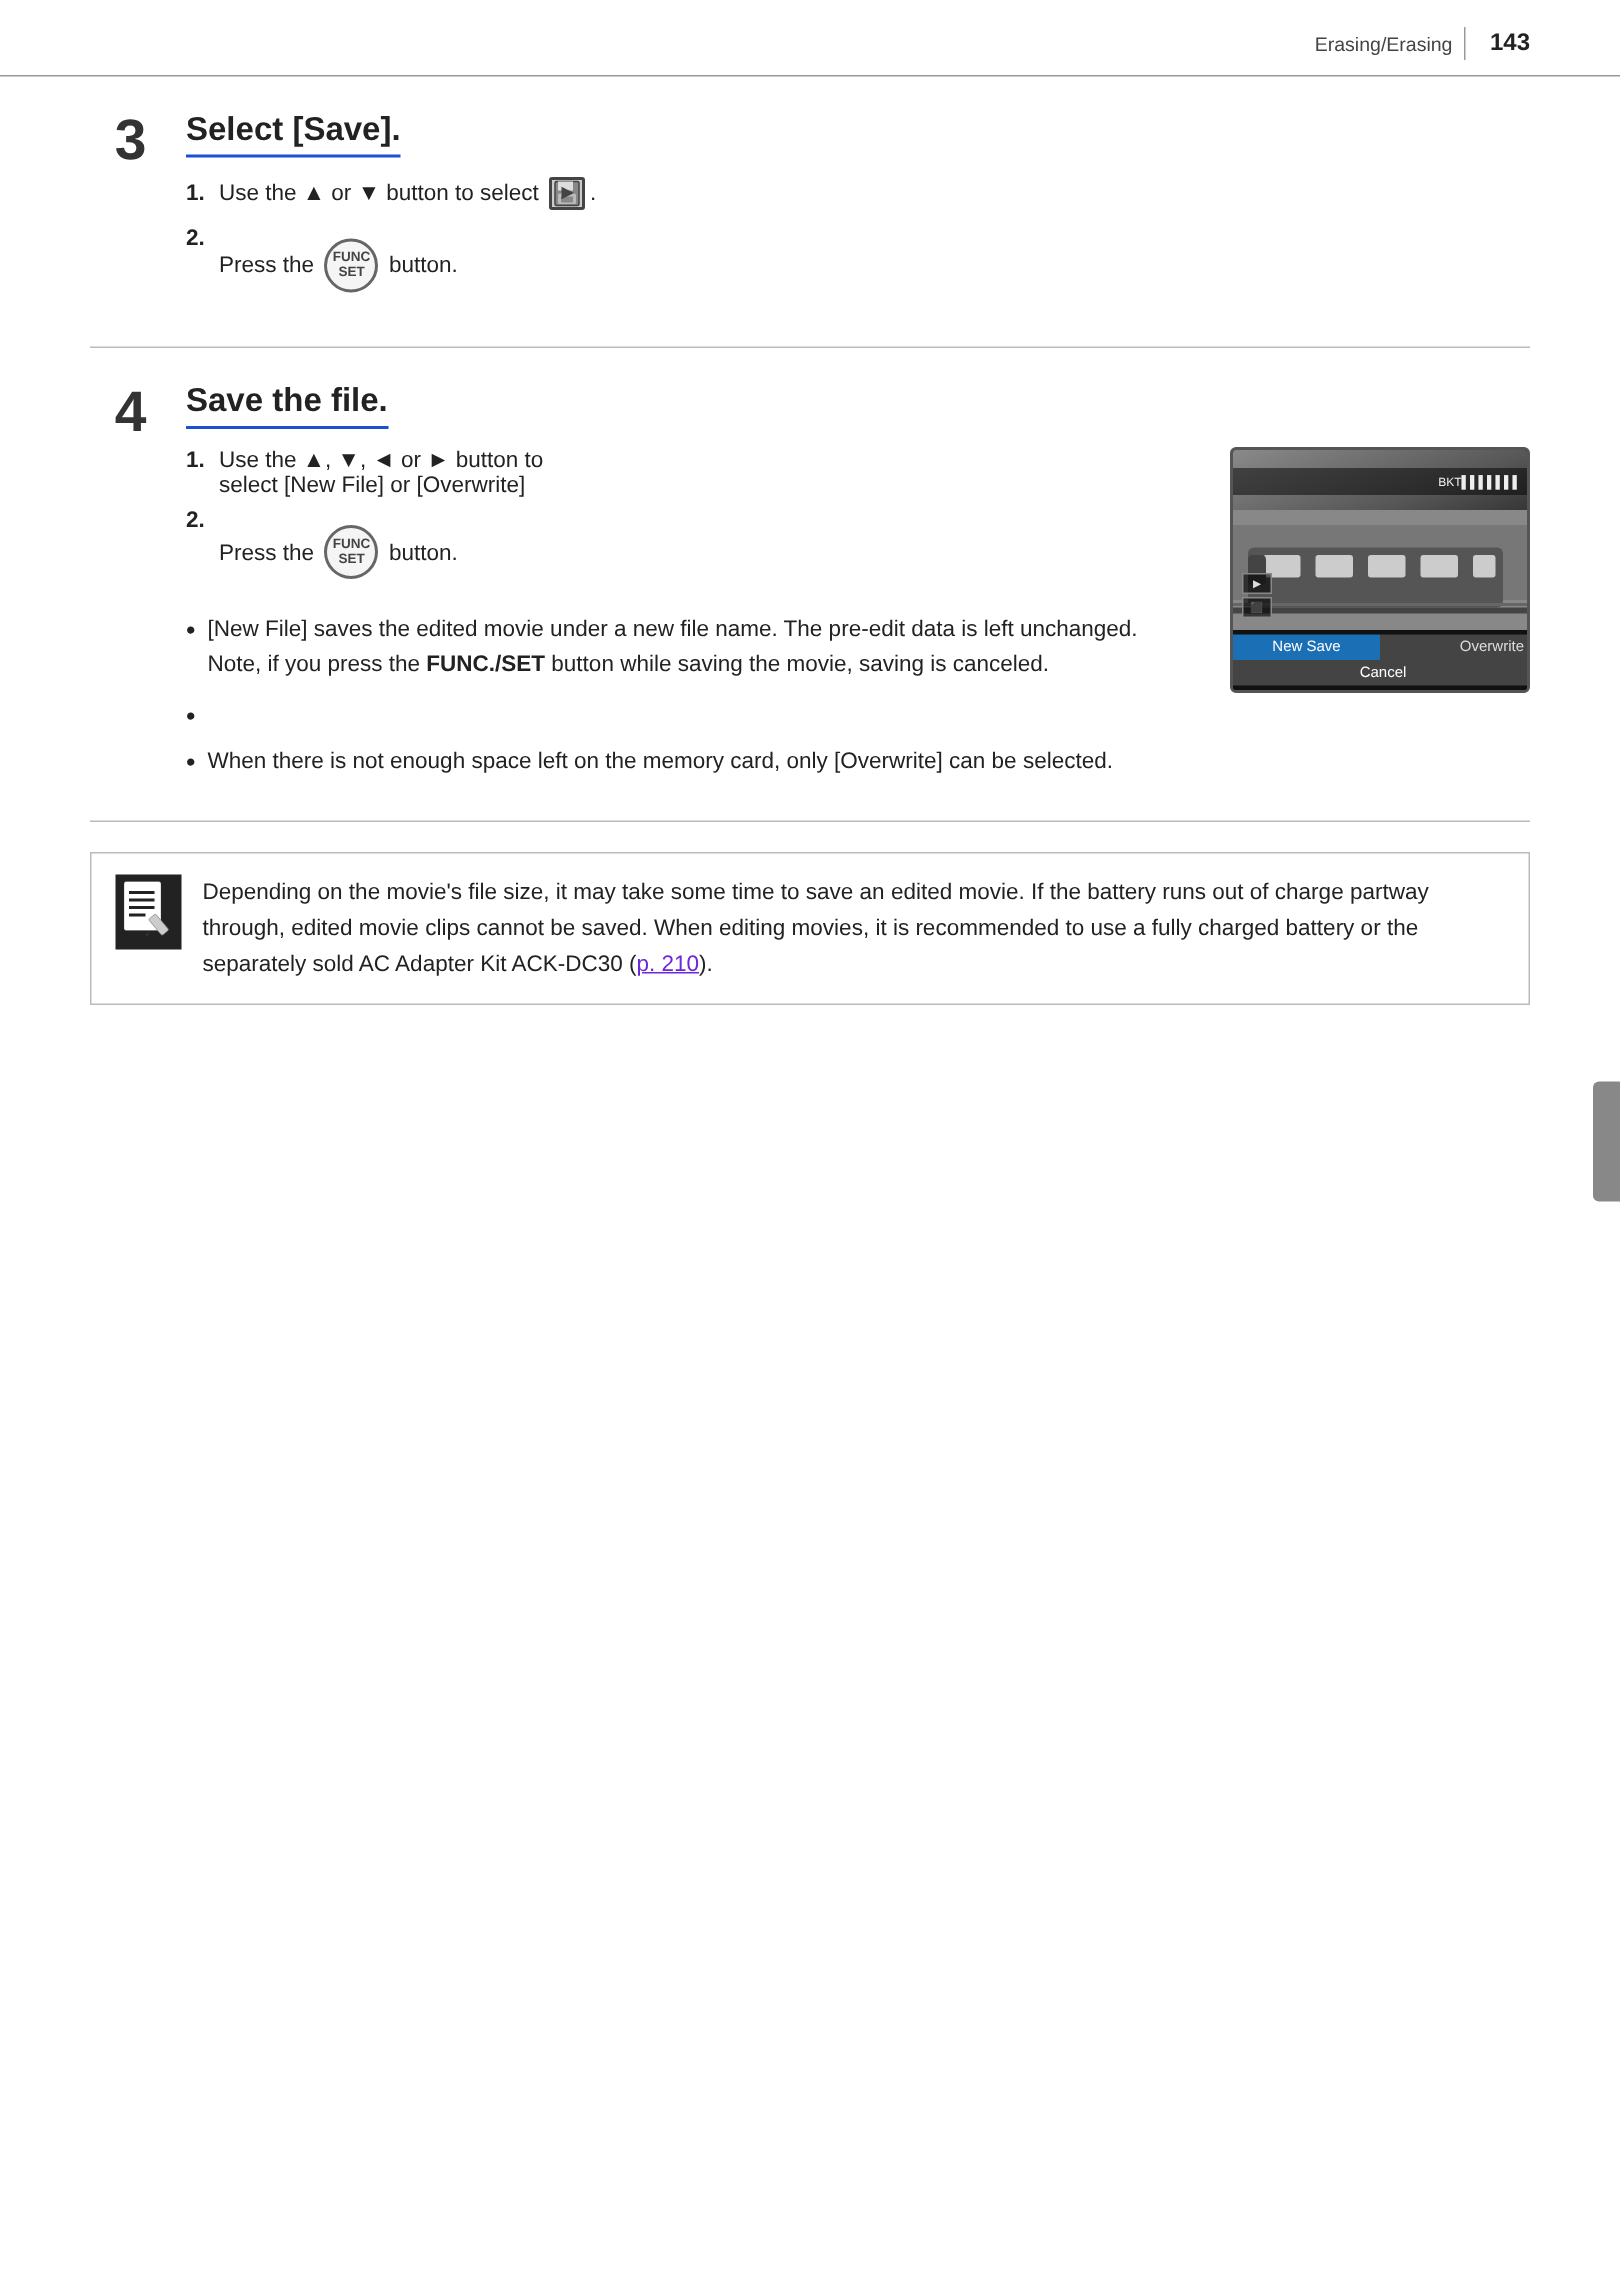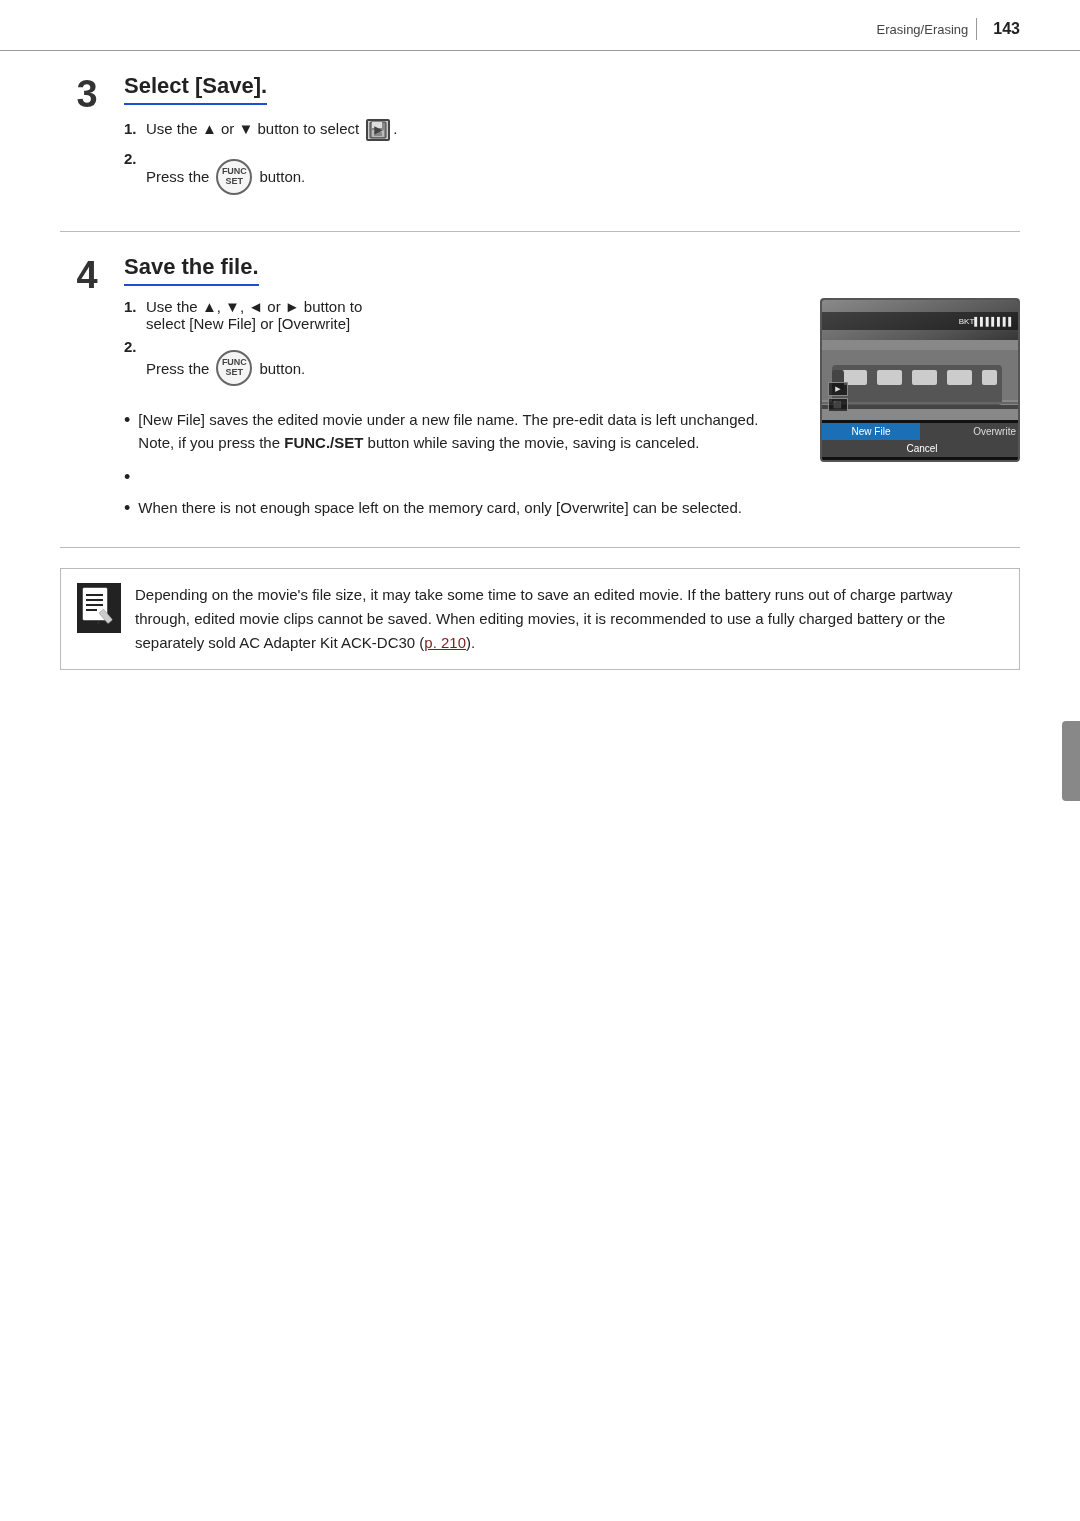--- a/index.html
+++ b/index.html
@@ -262,21 +262,21 @@
       flex-shrink: 0;
     }
 
     .note-text {
       font-size: 15px;
       line-height: 1.6;
       color: #222;
     }
 
     .link-text {
-      color: #7f1d1d;
+      color: #6d28d9;
       text-decoration: underline;
     }
 
     
     .right-tab {
       position: absolute;
       right: 0;
       top: 50%;
       transform: translateY(-50%);
       width: 18px;
@@ -456,21 +456,21 @@
                   <span class="indicator-text">▶</span>
                 </div>
                 <div class="indicator-box">
                   <span class="indicator-text">⬛</span>
                 </div>
               </div>
             </div>
 
             <div class="camera-menu">
               <div class="camera-menu-row">
-                <div class="camera-menu-item selected">New File</div>
+                <div class="camera-menu-item selected">New Save</div>
                 <div class="camera-menu-item" style="background:#444;color:#ddd;text-align:right;">Overwrite</div>
               </div>
               <div class="camera-menu-row">
                 <div class="camera-menu-item cancel-item">Cancel</div>
               </div>
             </div>
           </div>
         </div>
       </div>
     </div>

